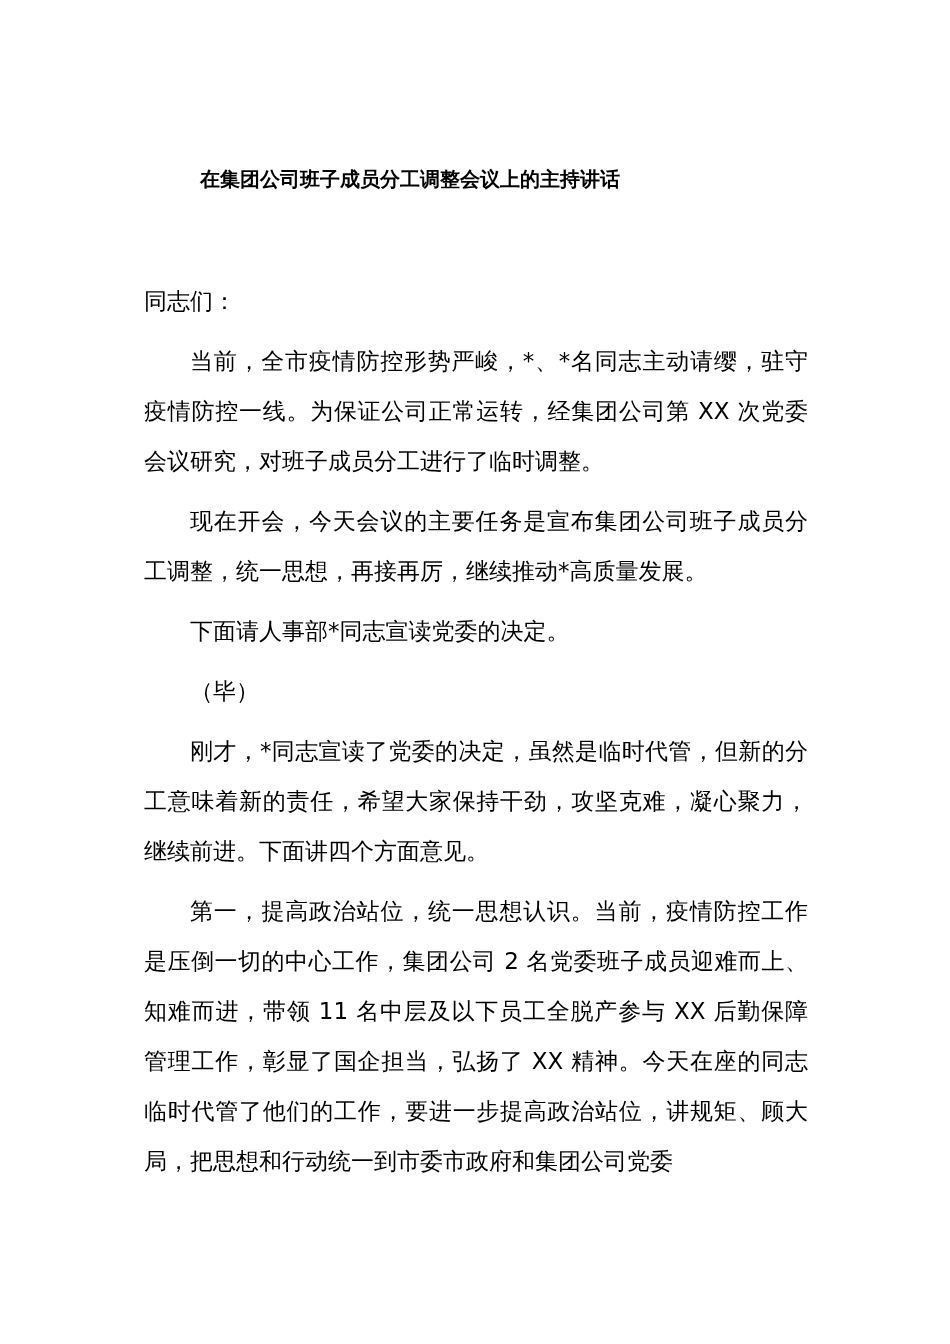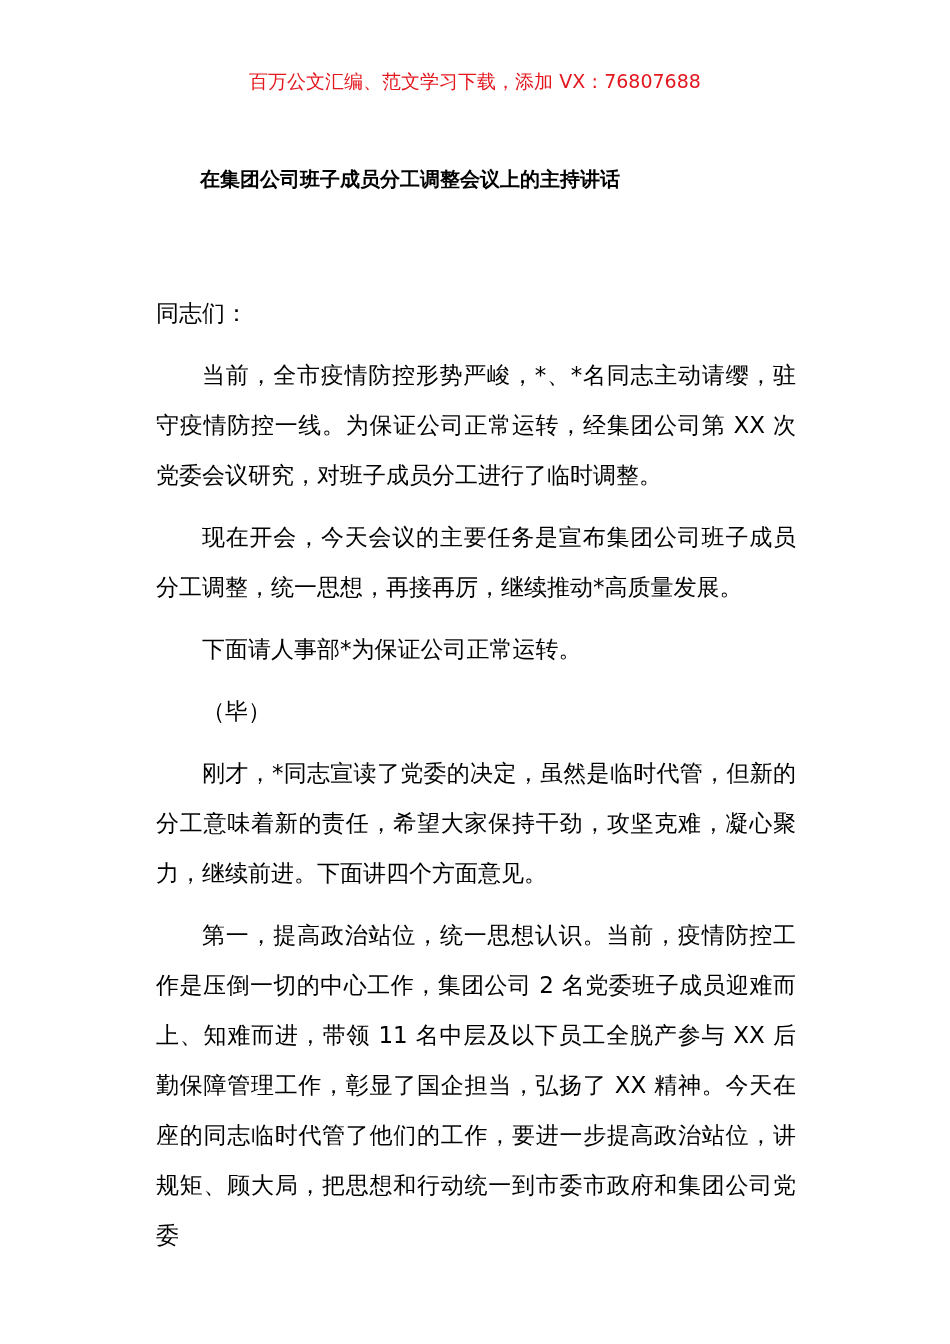--- a/index.html
+++ b/index.html
@@ -46,52 +46,51 @@
     }
     .body-text {
       position: absolute;
       left: 144px;
       width: 664px;
       top: 276px;
       font-size: 23px;
       line-height: 50px;
     }
     .body-text p {
-      margin: 12px;
+      margin: 0;
       text-align: justify;
       text-justify: inter-character;
     }
     .salutation {
       margin-bottom: 10px !important;
     }
     .para {
       text-indent: 2em;
       margin-bottom: 10px !important;
     }
     .bold-lead {
       font-weight: normal;
     }
   </style>
 </head>
 <body>
 
 <div class="page">
 
-  <div class="header-note">百万公文汇编、范文学习下载，添加 VX：76807688</div>
 
   <div class="doc-title">在集团公司班子成员分工调整会议上的主持讲话</div>
 
   <div class="body-text">
     <p class="salutation">同志们：</p>
 
     <p class="para"><span>当前，全市疫情防控形势严峻，*、*名同志主动请缨，驻守疫情防控一线。为保证公司正常运转，经集团公司第 XX 次党委会议研究，对班子成员分工进行了临时调整。</span></p>
 
     <p class="para"><span>现在开会，今天会议的主要任务是宣布集团公司班子成员分工调整，统一思想，再接再厉，继续推动*高质量发展。</span></p>
 
-    <p class="para"><span>下面请人事部*为保证公司正常运转。</span></p>
+    <p class="para"><span>下面请人事部*同志宣读党委的决定。</span></p>
 
     <p class="para"><span>（毕）</span></p>
 
     <p class="para"><span>刚才，*同志宣读了党委的决定，虽然是临时代管，但新的分工意味着新的责任，希望大家保持干劲，攻坚克难，凝心聚力，继续前进。下面讲四个方面意见。</span></p>
 
     <p class="para"><span class="bold-lead">第一，提高政治站位，统一思想认识。</span><span>当前，疫情防控工作是压倒一切的中心工作，集团公司 2 名党委班子成员迎难而上、知难而进，带领 11 名中层及以下员工全脱产参与 XX 后勤保障管理工作，彰显了国企担当，弘扬了 XX 精神。今天在座的同志临时代管了他们的工作，要进一步提高政治站位，讲规矩、顾大局，把思想和行动统一到市委市政府和集团公司党委</span></p>
   </div>
 
 </div>
 

